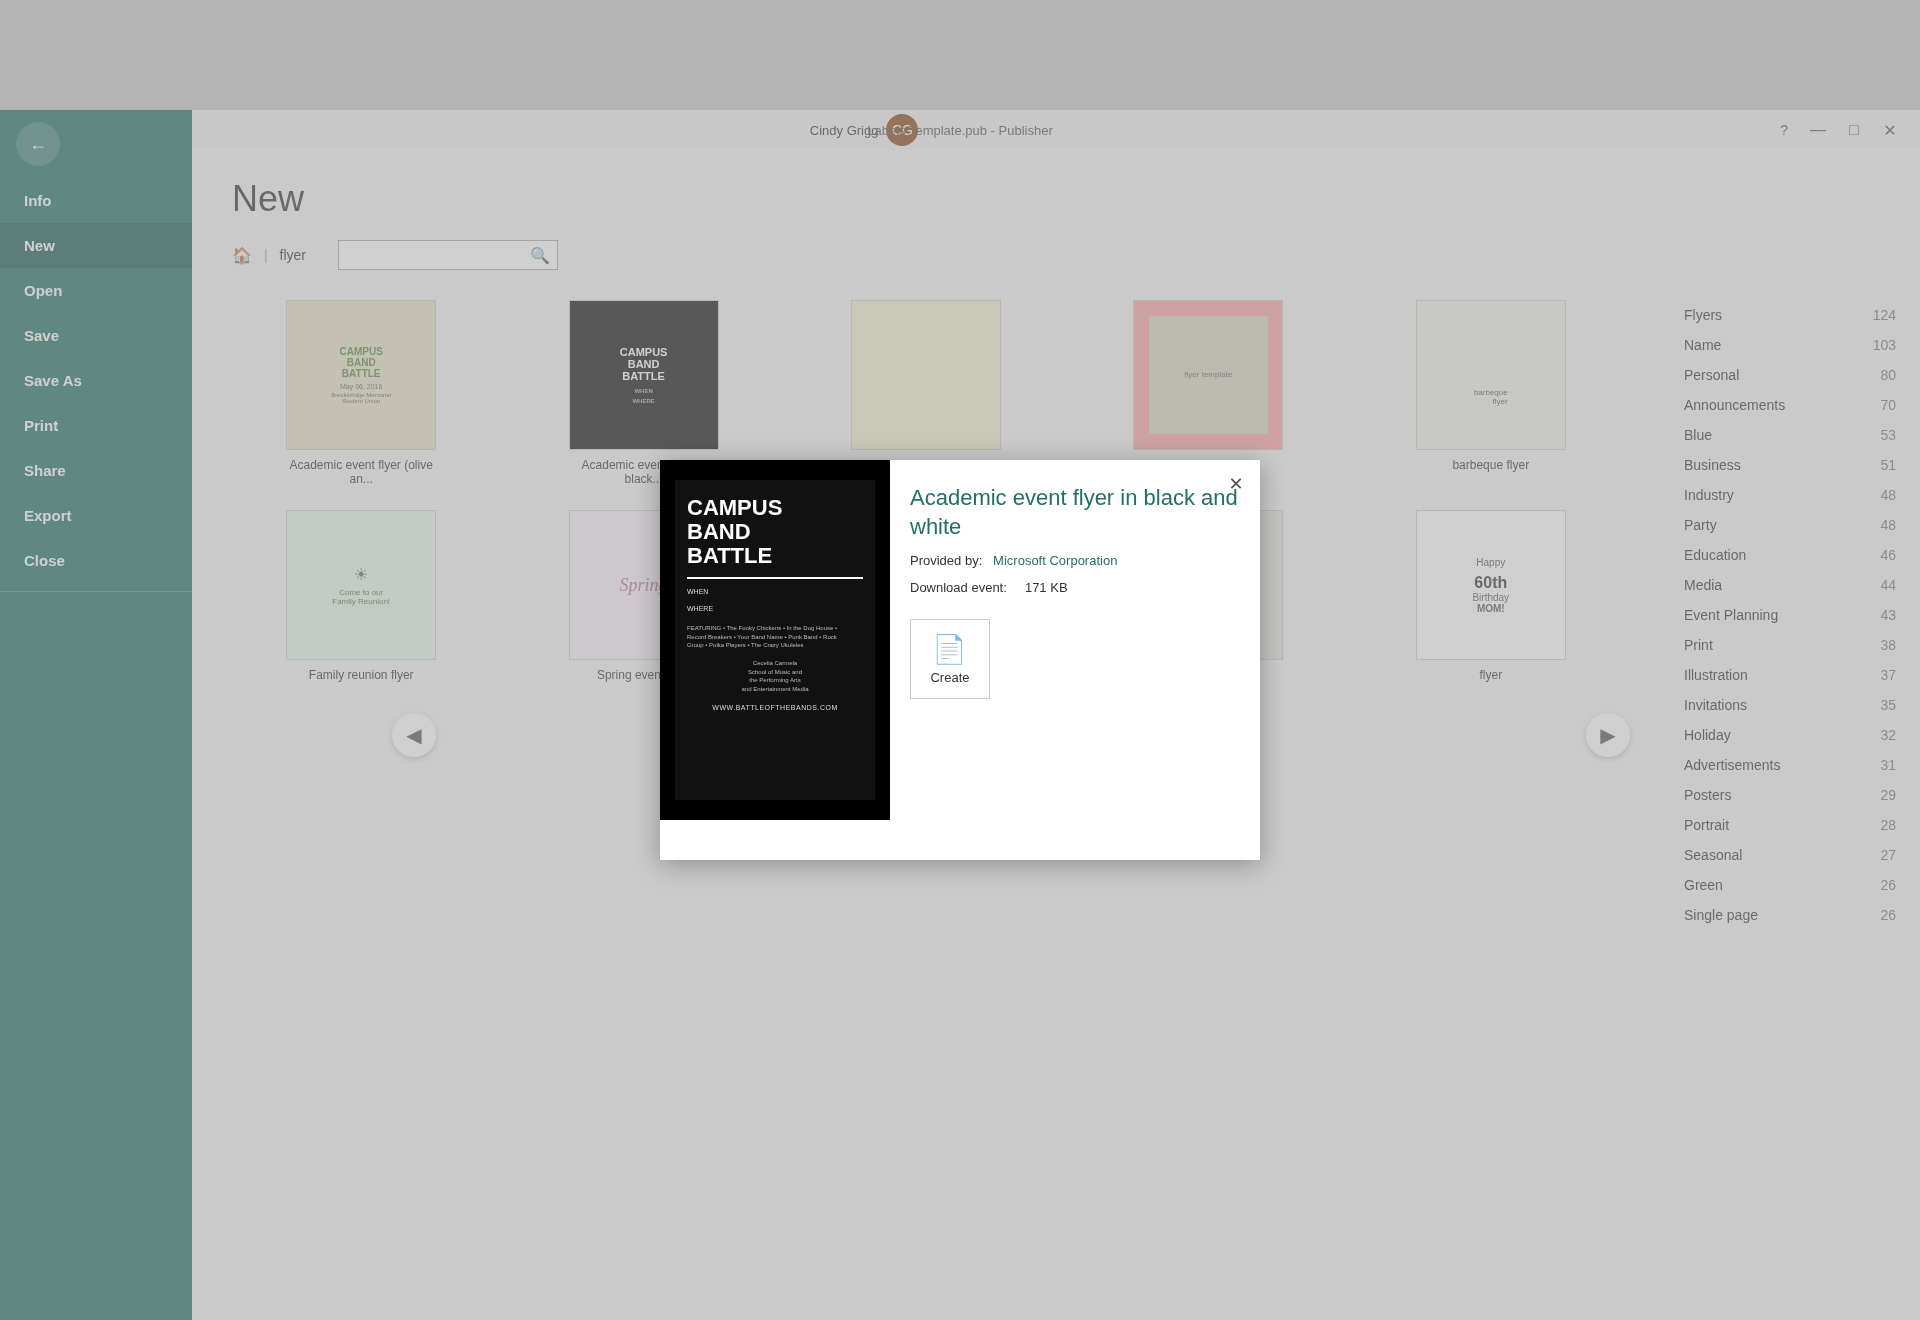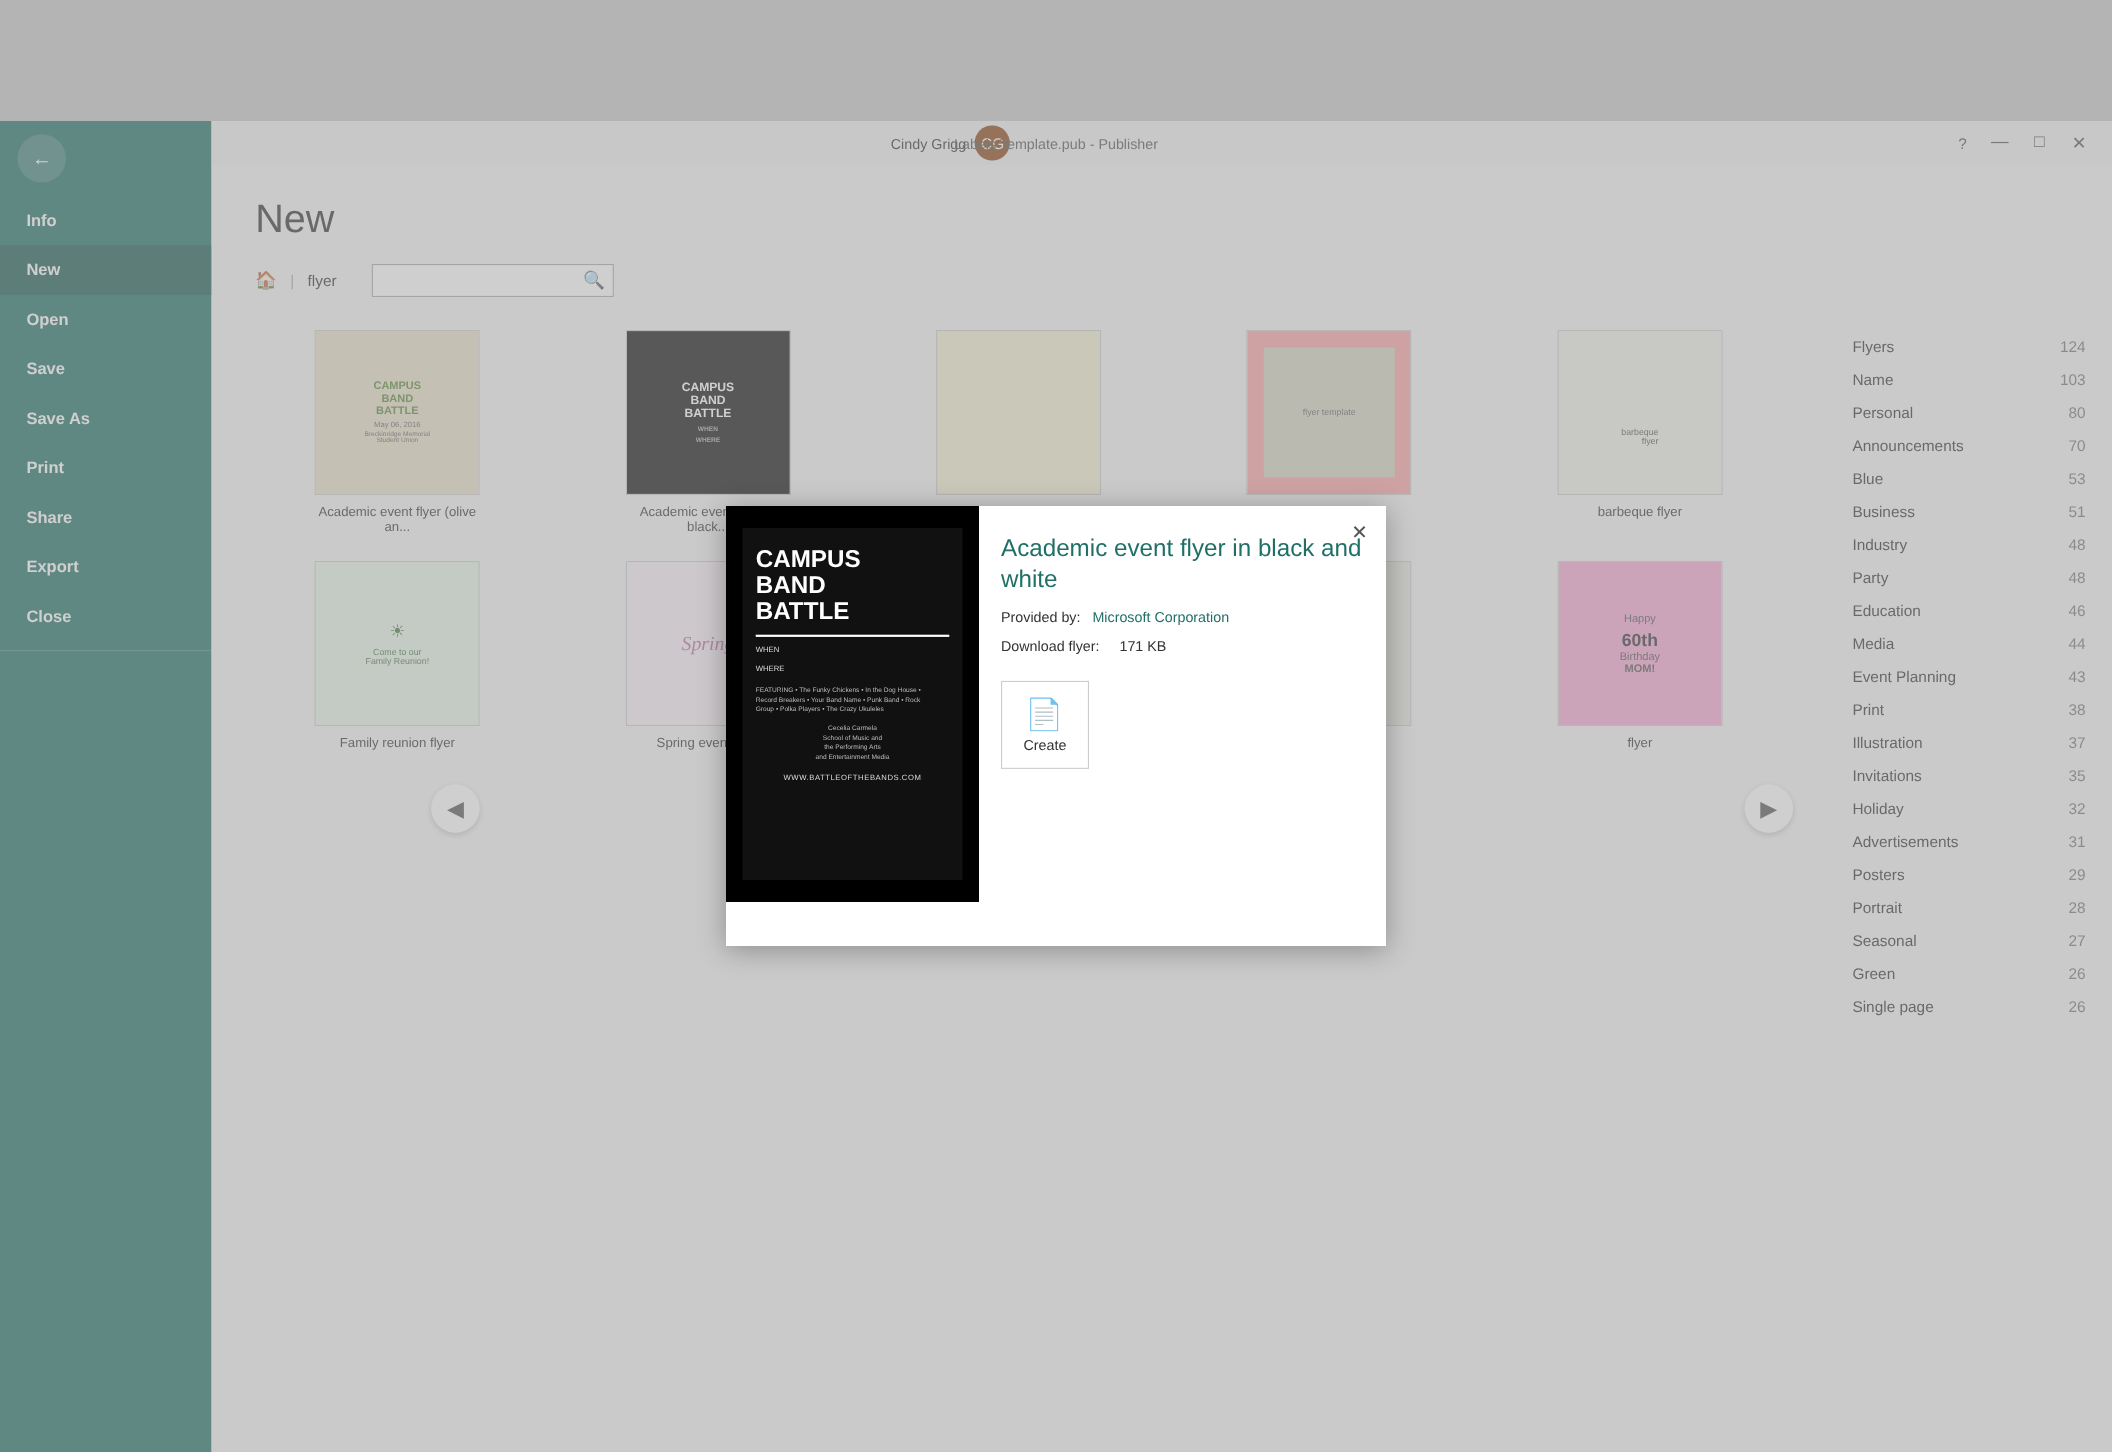--- a/index.html
+++ b/index.html
@@ -601,21 +601,21 @@
             <div style="font-size:10px;color:#3a6a8a;">Campaign for</div>
             <div style="font-size:9px;color:#3a6a8a;">&lt;Candidate Name&gt;</div>
             <div style="font-size:7px;color:#c8a030;margin-top:4px;">ELECTION FUNDRAISER</div>
           </div>
         </div>
         <span class="template-label">flyer</span>
       </div>
 
       <div class="template-card">
         <div class="template-thumb">
-          <div style="background:#f9a8d4;width:100%;height:100%;display:flex;flex-direction:column;align-items:center;justify-content:center;">
+          <div style="background:#ffffff;width:100%;height:100%;display:flex;flex-direction:column;align-items:center;justify-content:center;">
             <div style="font-size:10px;color:#555;text-align:center;margin-bottom:6px;">Happy</div>
             <div style="font-size:16px;font-weight:bold;color:#333;">60th</div>
             <div style="font-size:10px;color:#555;">Birthday</div>
             <div style="font-size:10px;color:#555;font-weight:bold;">MOM!</div>
           </div>
         </div>
         <span class="template-label">flyer</span>
       </div>
 
     </div>
@@ -740,21 +740,21 @@
       </div>
 
       <div class="modal-info">
         <h2 class="modal-title">Academic event flyer in black and white</h2>
         <div class="modal-provider">
           <span>Provided by:</span>
           &nbsp;
           <span class="modal-provider-link">Microsoft Corporation</span>
         </div>
         <div class="modal-download">
-          <span>Download flyer:</span>
+          <span>Download event:</span>
           &nbsp;&nbsp;&nbsp;
           <span>171 KB</span>
         </div>
         <div class="modal-create-btn">
           <span class="modal-create-icon">📄</span>
           <span class="modal-create-label">Create</span>
         </div>
       </div>
     </div>
   </div>

